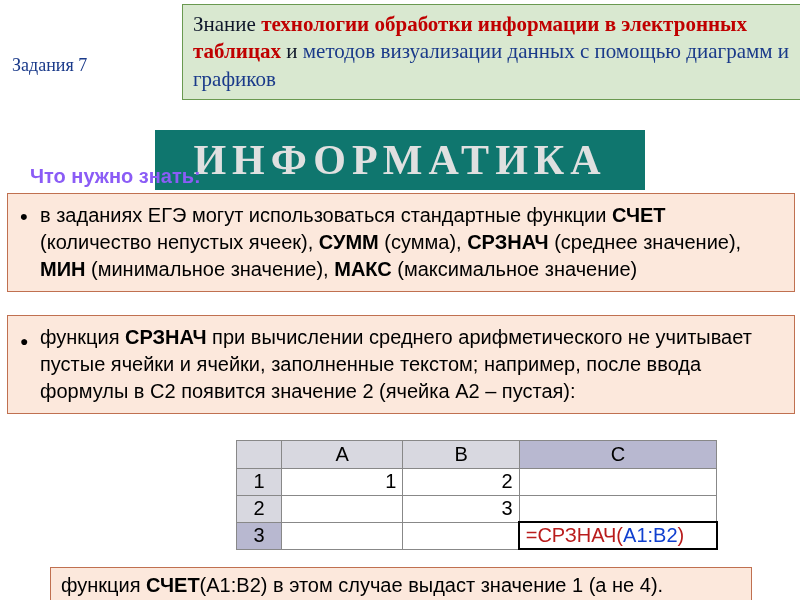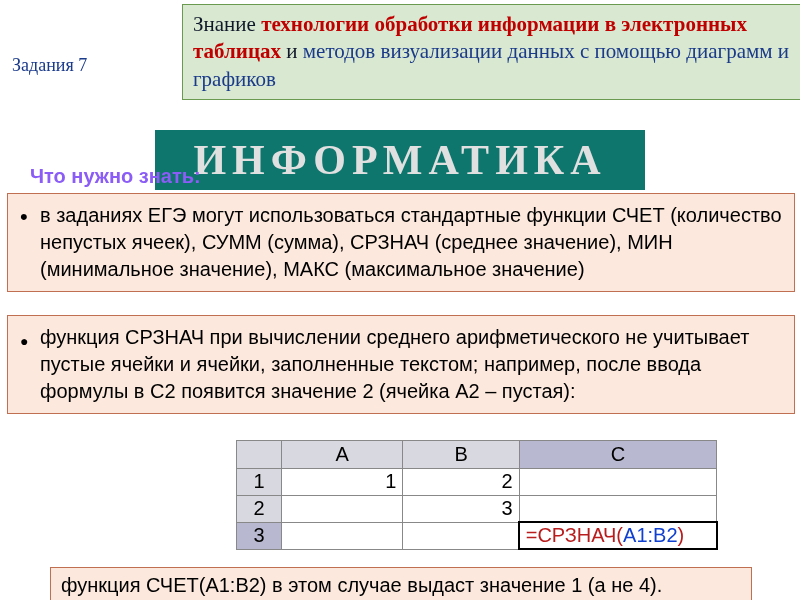--- a/index.html
+++ b/index.html
@@ -89,21 +89,21 @@
   }
   .bullet .dot {
     width: 20px;
     flex-shrink: 0;
     text-align: left;
     font-size: 22px;
     line-height: 1;
     padding-top: 4px;
   }
   .bullet .txt { flex: 1; }
-  .bold { font-weight: normal; }
+  .bold { font-weight: bold; }
 
   .sheet-wrap {
     position: absolute;
     top: 440px;
     left: 236px;
     width: 480px;
     border-top: 1px solid #888;
     border-left: 1px solid #888;
     font-family: Arial, sans-serif;
   }

